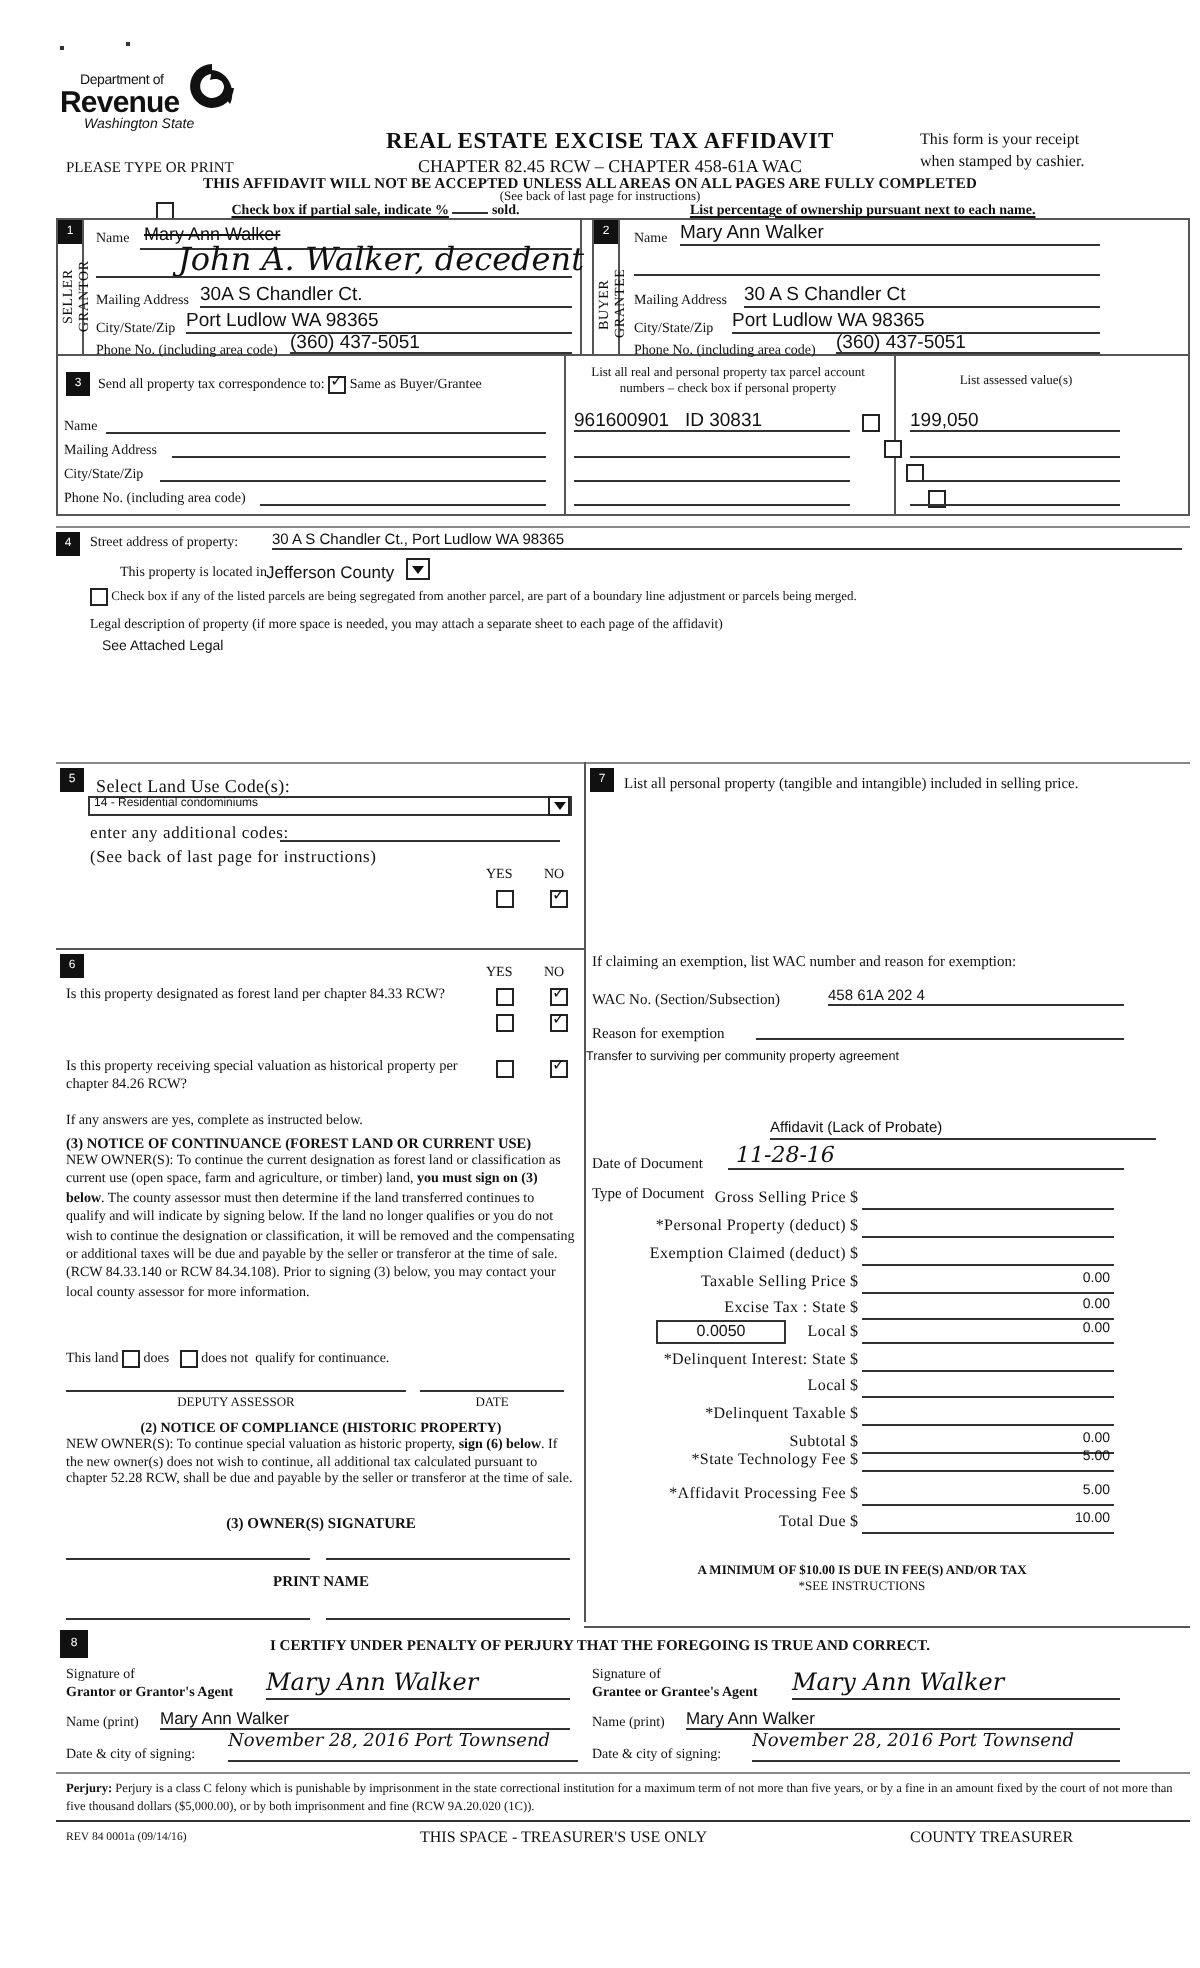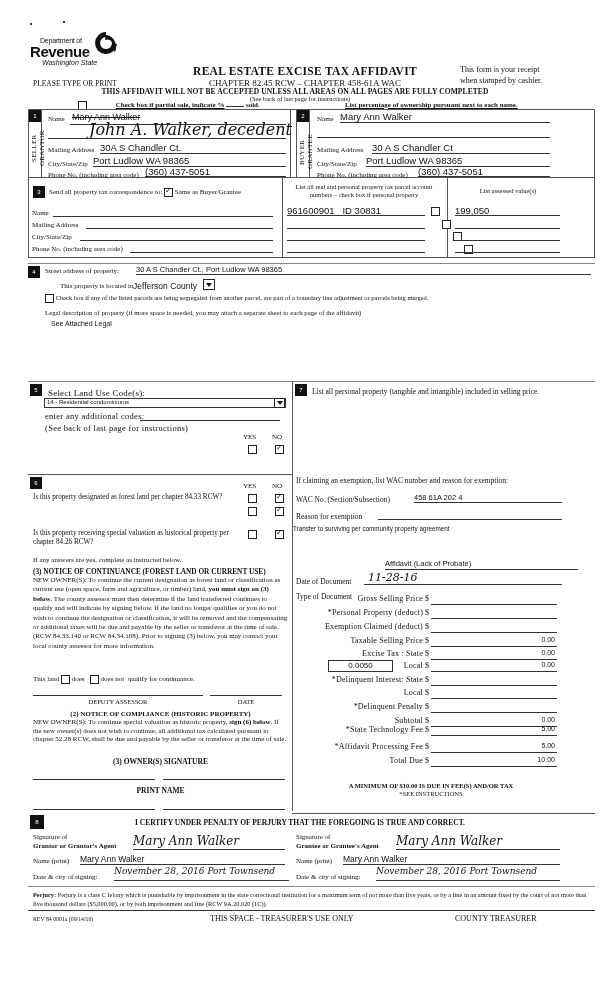--- a/index.html
+++ b/index.html
@@ -276,21 +276,21 @@
   <span class="lbl">*Delinquent Interest: State</span>
     <span class="dollar">$</span>
     <span class="val"></span>
 </div>
 <div class="row-money" style="top:688px;">
   <span class="lbl">Local</span>
     <span class="dollar">$</span>
     <span class="val"></span>
 </div>
 <div class="row-money" style="top:702px;">
-  <span class="lbl">*Delinquent Penalty</span>
+  <span class="lbl">*Delinquent Taxable</span>
     <span class="dollar">$</span>
     <span class="val"></span>
 </div>
 <div class="row-money" style="top:716px;">
   <span class="lbl">Subtotal</span>
     <span class="dollar">$</span>
     <span class="val">0.00</span>
 </div>
 <div class="row-money" style="top:725px;">
   <span class="lbl">*State Technology Fee</span>

